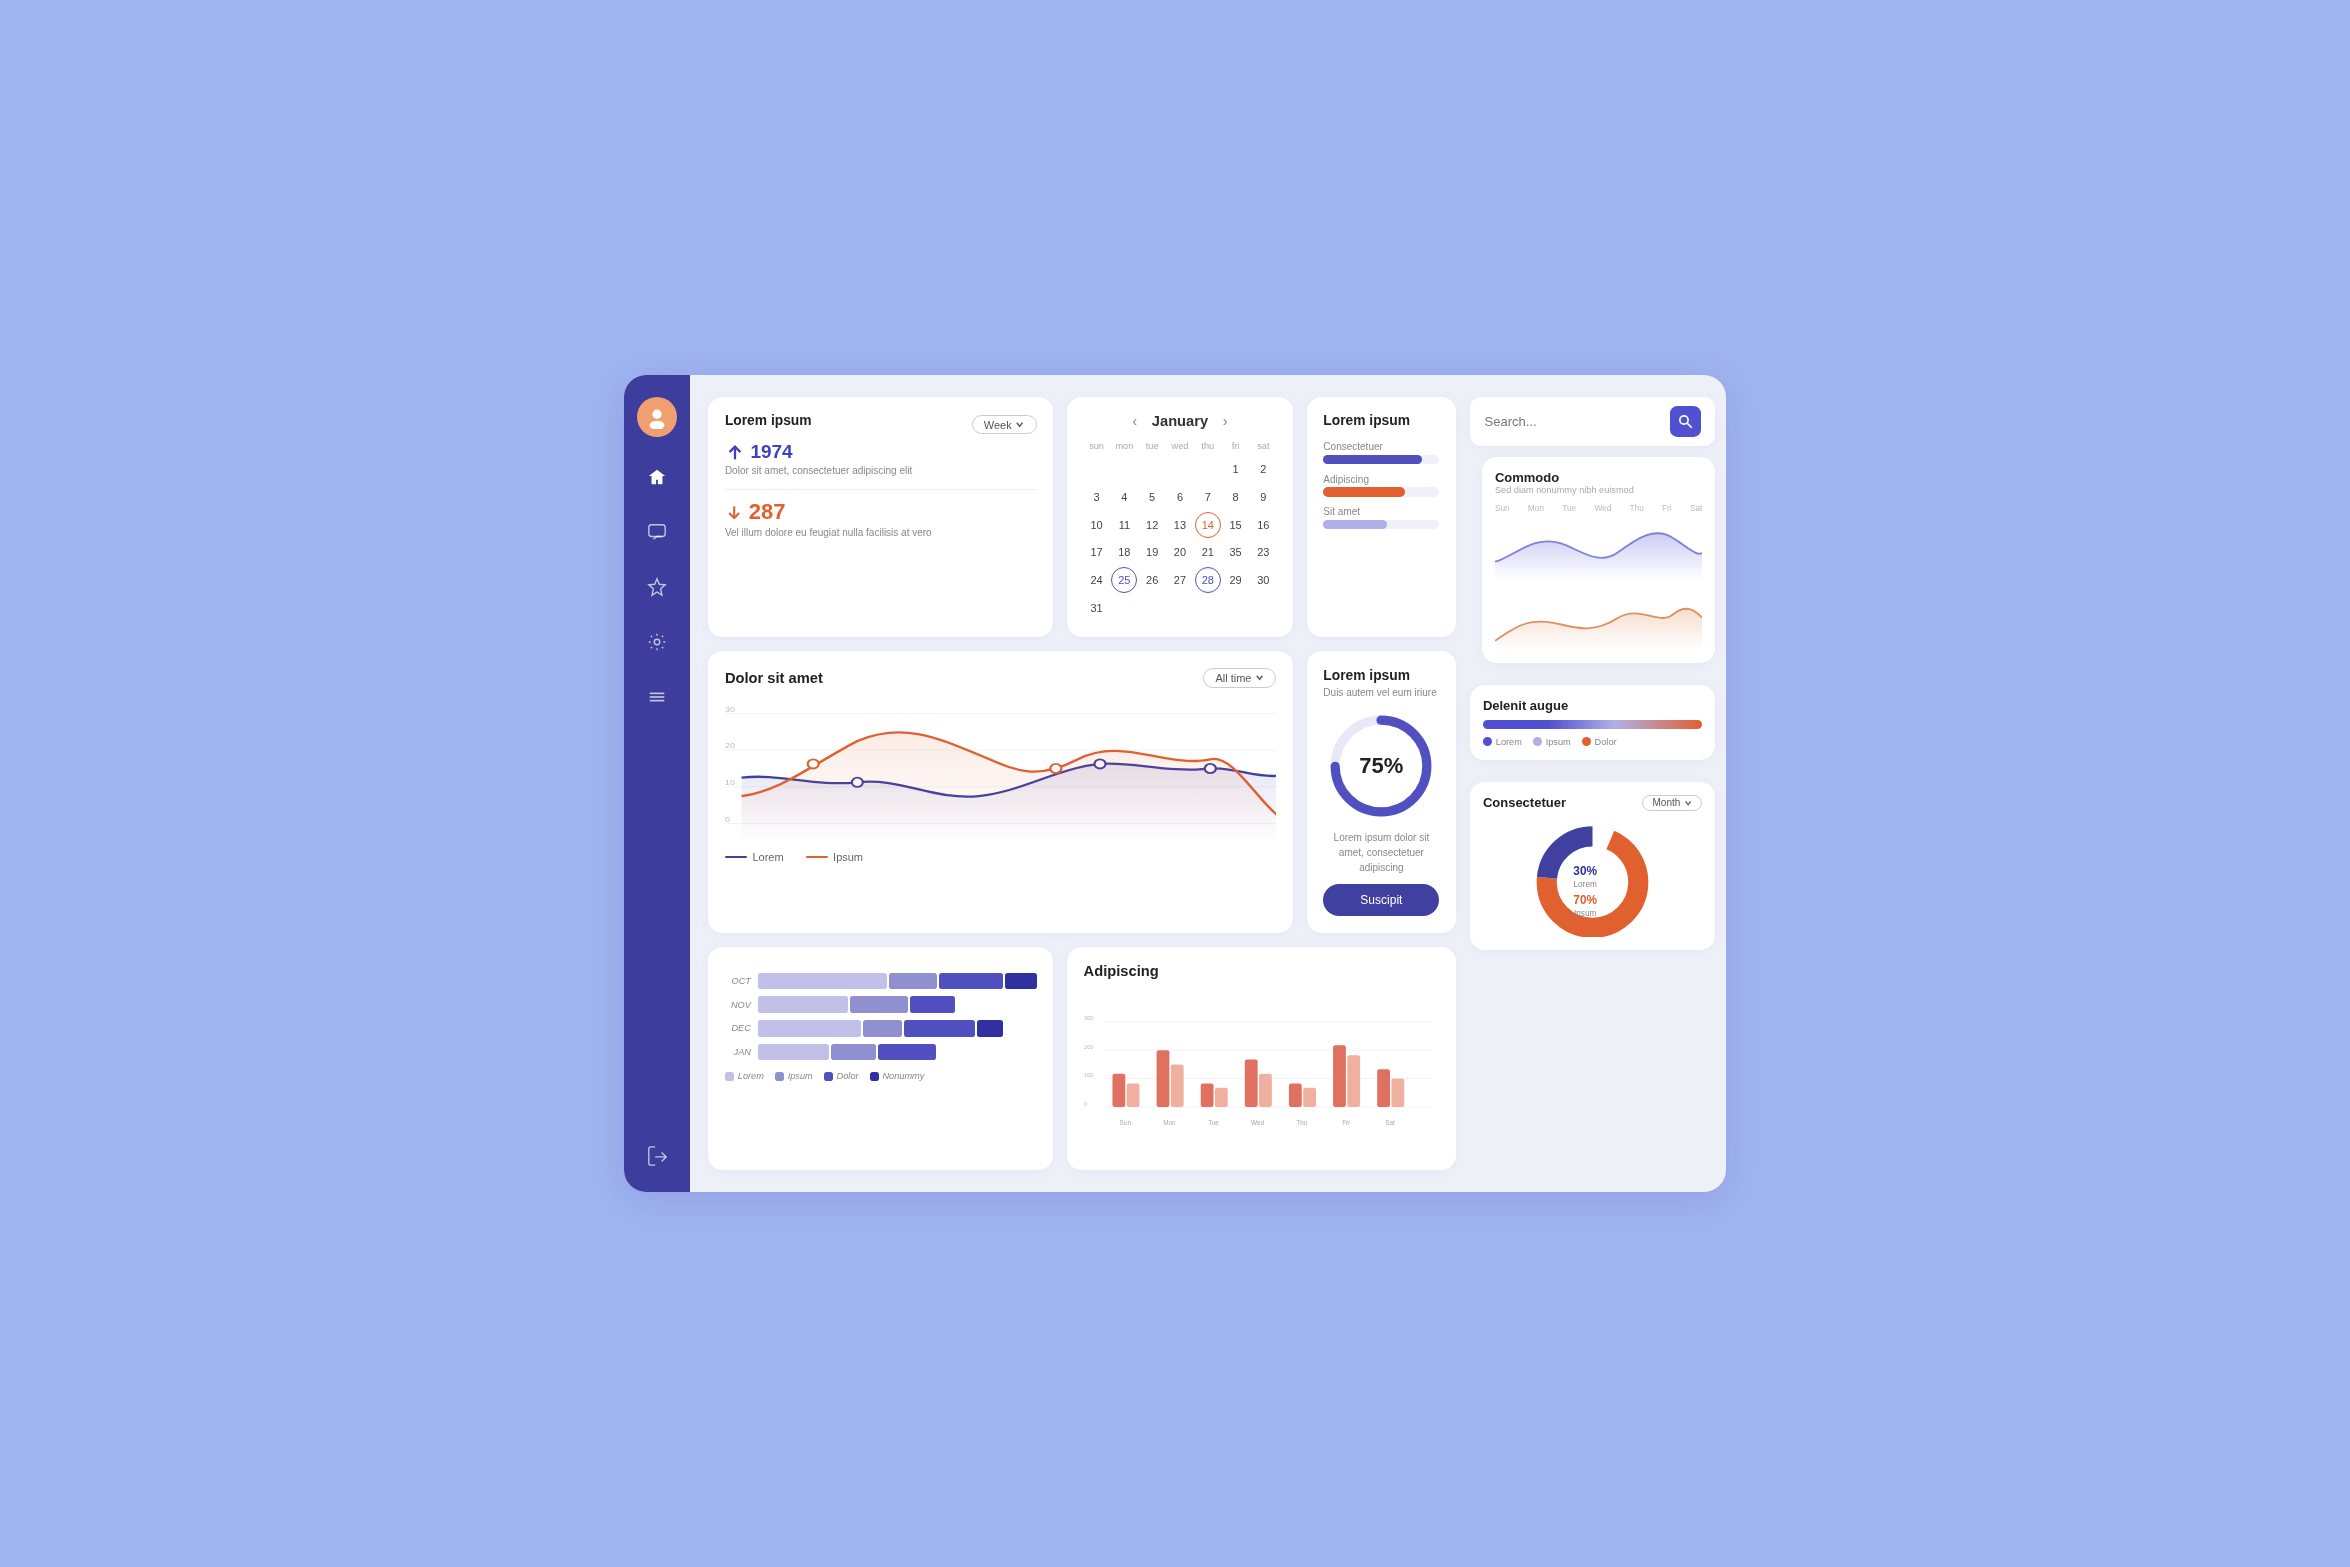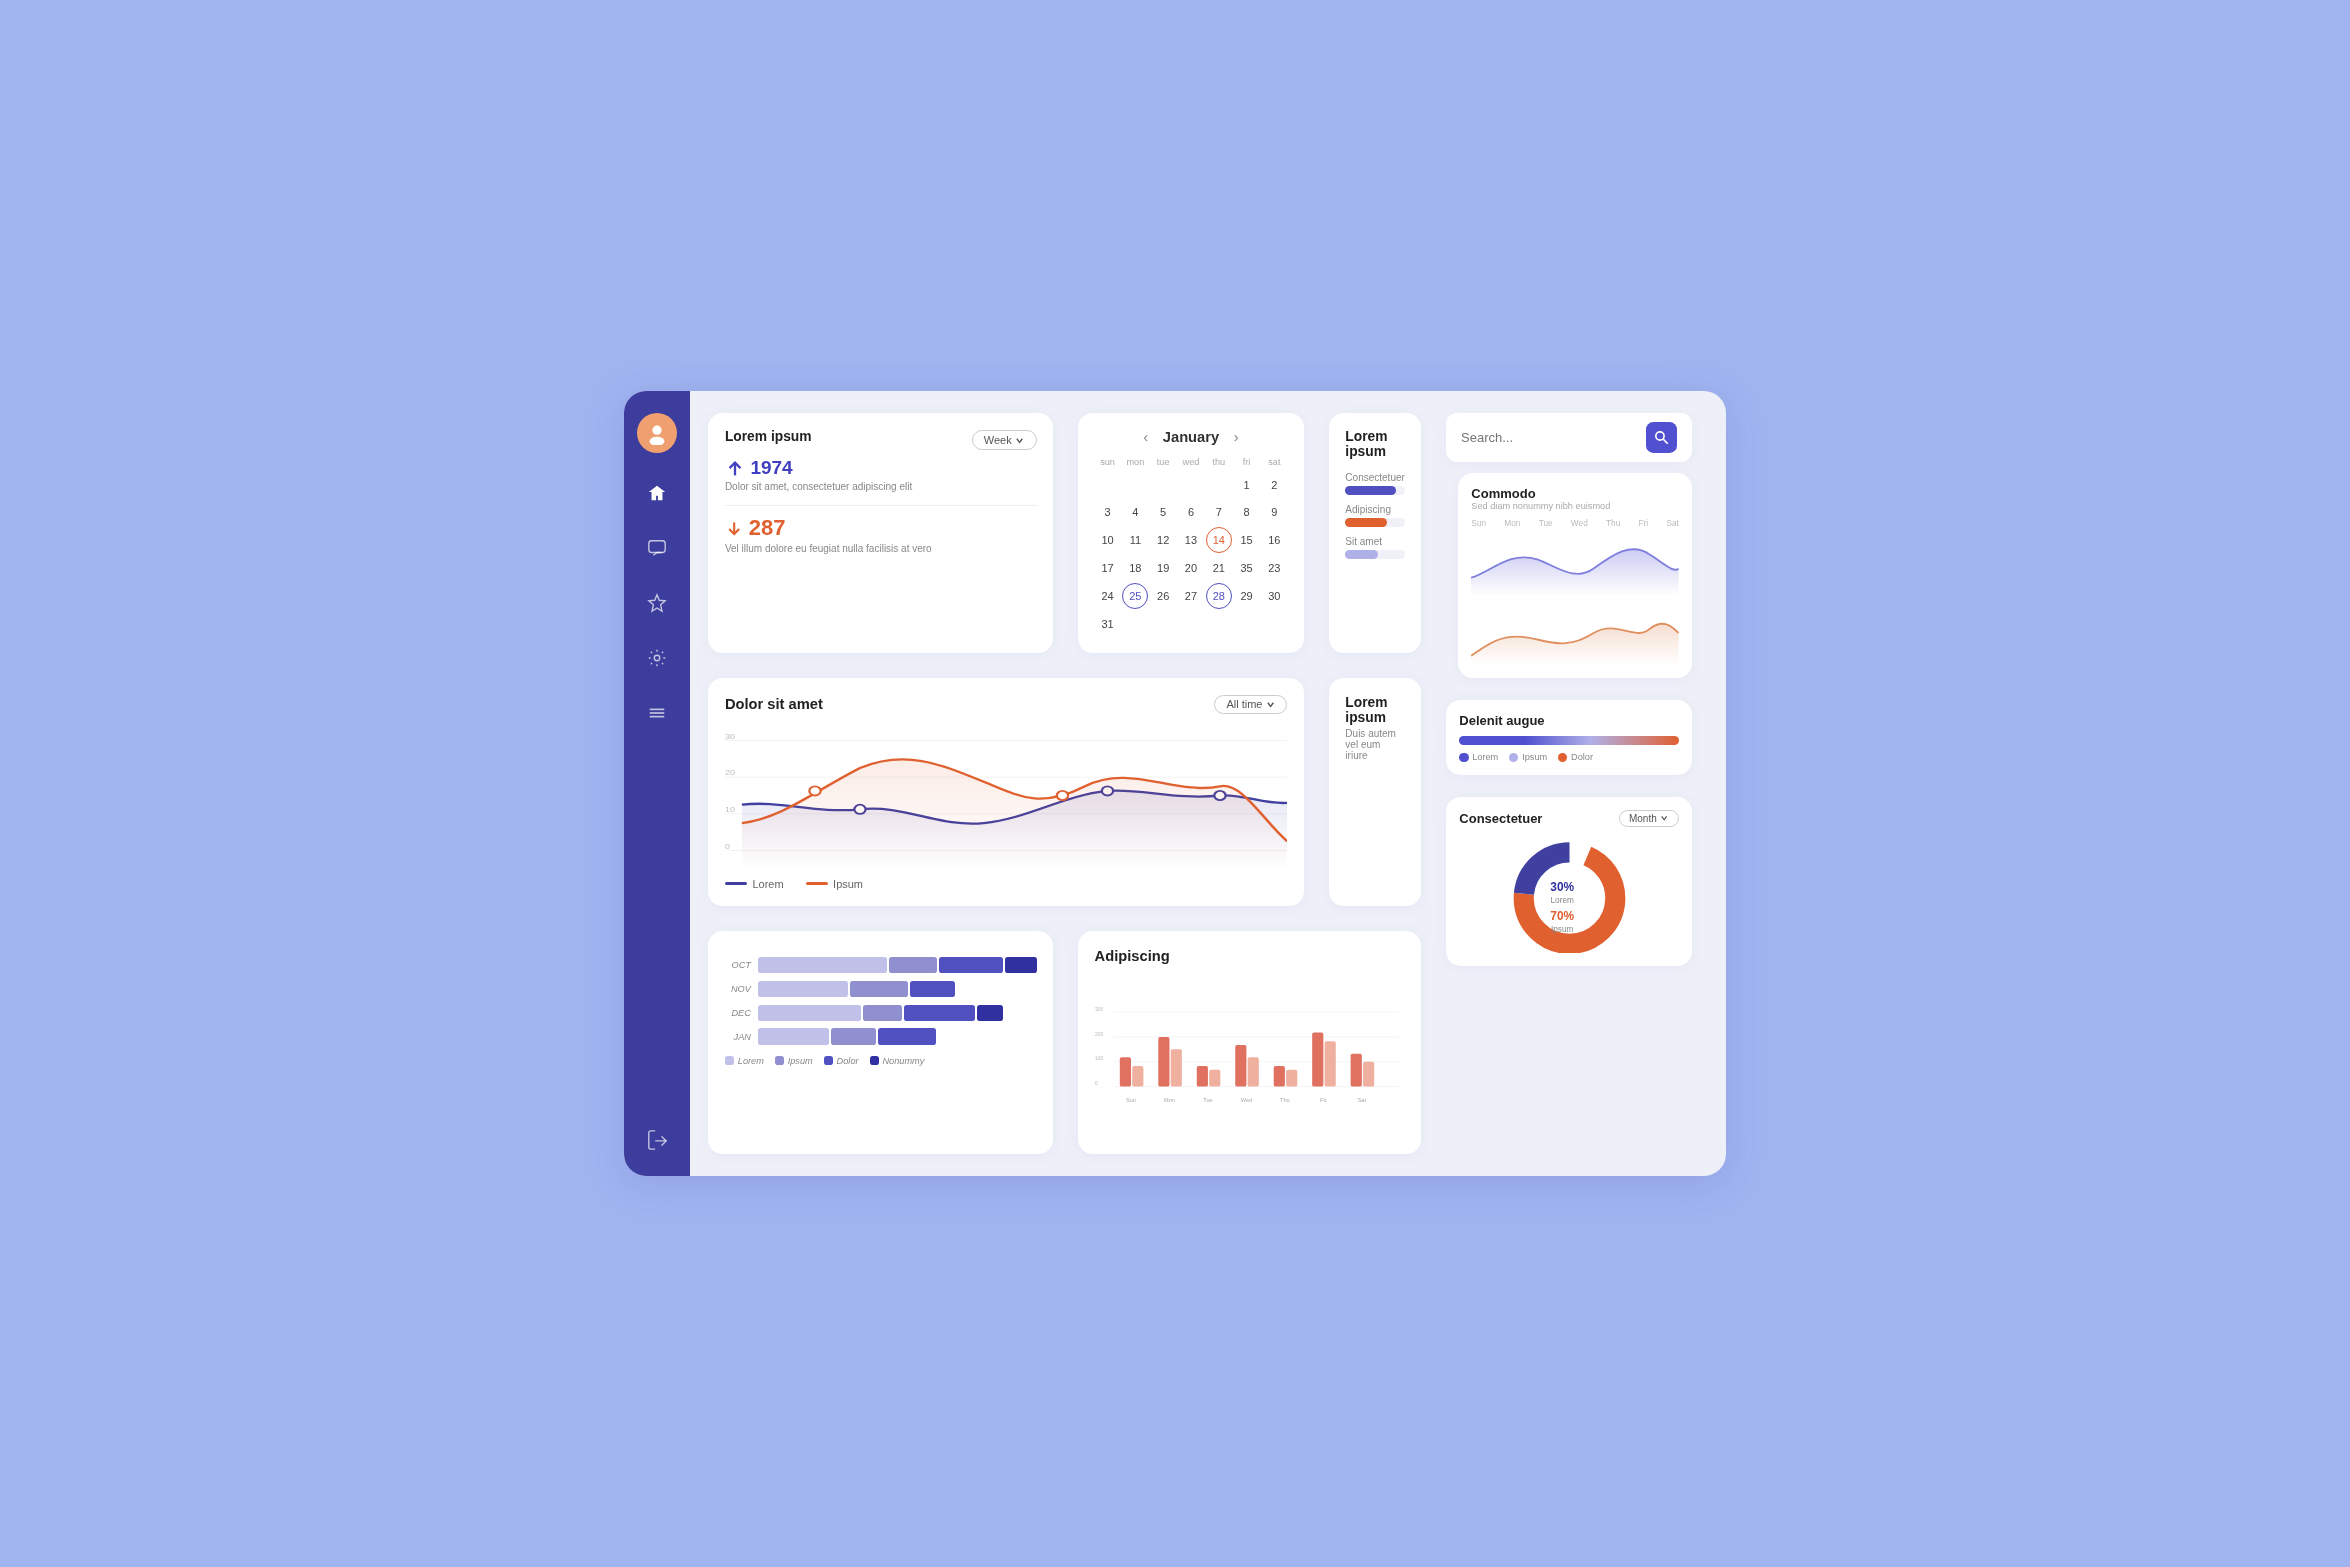--- a/index.html
+++ b/index.html
@@ -51,21 +51,21 @@
       color: rgba(255,255,255,0.7);
       cursor: pointer;
     }
     
     .main {
       flex: 1;
       padding: 22px 18.4px;
       display: grid;
       grid-template-columns: 1fr 1fr 1fr 1fr 1fr 1fr;
       grid-template-rows: auto auto auto;
-      gap: 25px;
+      gap: 14px;
       overflow-y: auto;
     }
     .card {
       background: #fff;
       border-radius: 14.7px;
       padding: 16.5px;
       box-shadow: 0 1.8px 11px rgba(100,100,200,0.07);
     }
     
     .card-stats { grid-column: 1; grid-row: 1; }
@@ -484,20 +484,32 @@
         <div class="legend-item">
           <div class="legend-line" style="background:#e06030;"></div>
           <span>Ipsum</span>
         </div>
       </div>
     </div>
 
     <div class="card card-progress">
       <div class="progress-title">Lorem ipsum</div>
       <div class="progress-sub">Duis autem vel eum iriure</div>
+      <div class="progress-circle-wrap">
+        <div class="progress-circle">
+          <svg width="110" height="110" viewBox="0 0 120 120">
+            <circle cx="60" cy="60" r="50" fill="none" stroke="#e8e8f8" stroke-width="10"></circle>
+            <circle cx="60" cy="60" r="50" fill="none" stroke="#5050c0" stroke-width="10" stroke-dasharray="235 314" stroke-dashoffset="0" stroke-linecap="round" transform="rotate(-90 60 60)"></circle>
+          </svg>
+          <span class="progress-pct">75%</span>
+        </div>
+        <div class="progress-desc">Lorem ipsum dolor sit amet,
+consectetuer adipiscing</div>
+        <button class="suscipit-btn">Suscipit</button>
+      </div>
     </div>
 
     <div class="card" style="grid-column:1; grid-row:3;font-style:italic;">
       <div id="hbar-chart-container">
           <div class="hbar-chart">
             <div class="hbar-row">
               <div class="hbar-label">OCT</div>
               <div class="hbar-segments">
                 <div class="hbar-seg" style="width: 129px; background: rgb(192, 192, 232);"></div>
                 <div class="hbar-seg" style="width: 48px; background: rgb(144, 144, 208);"></div>

